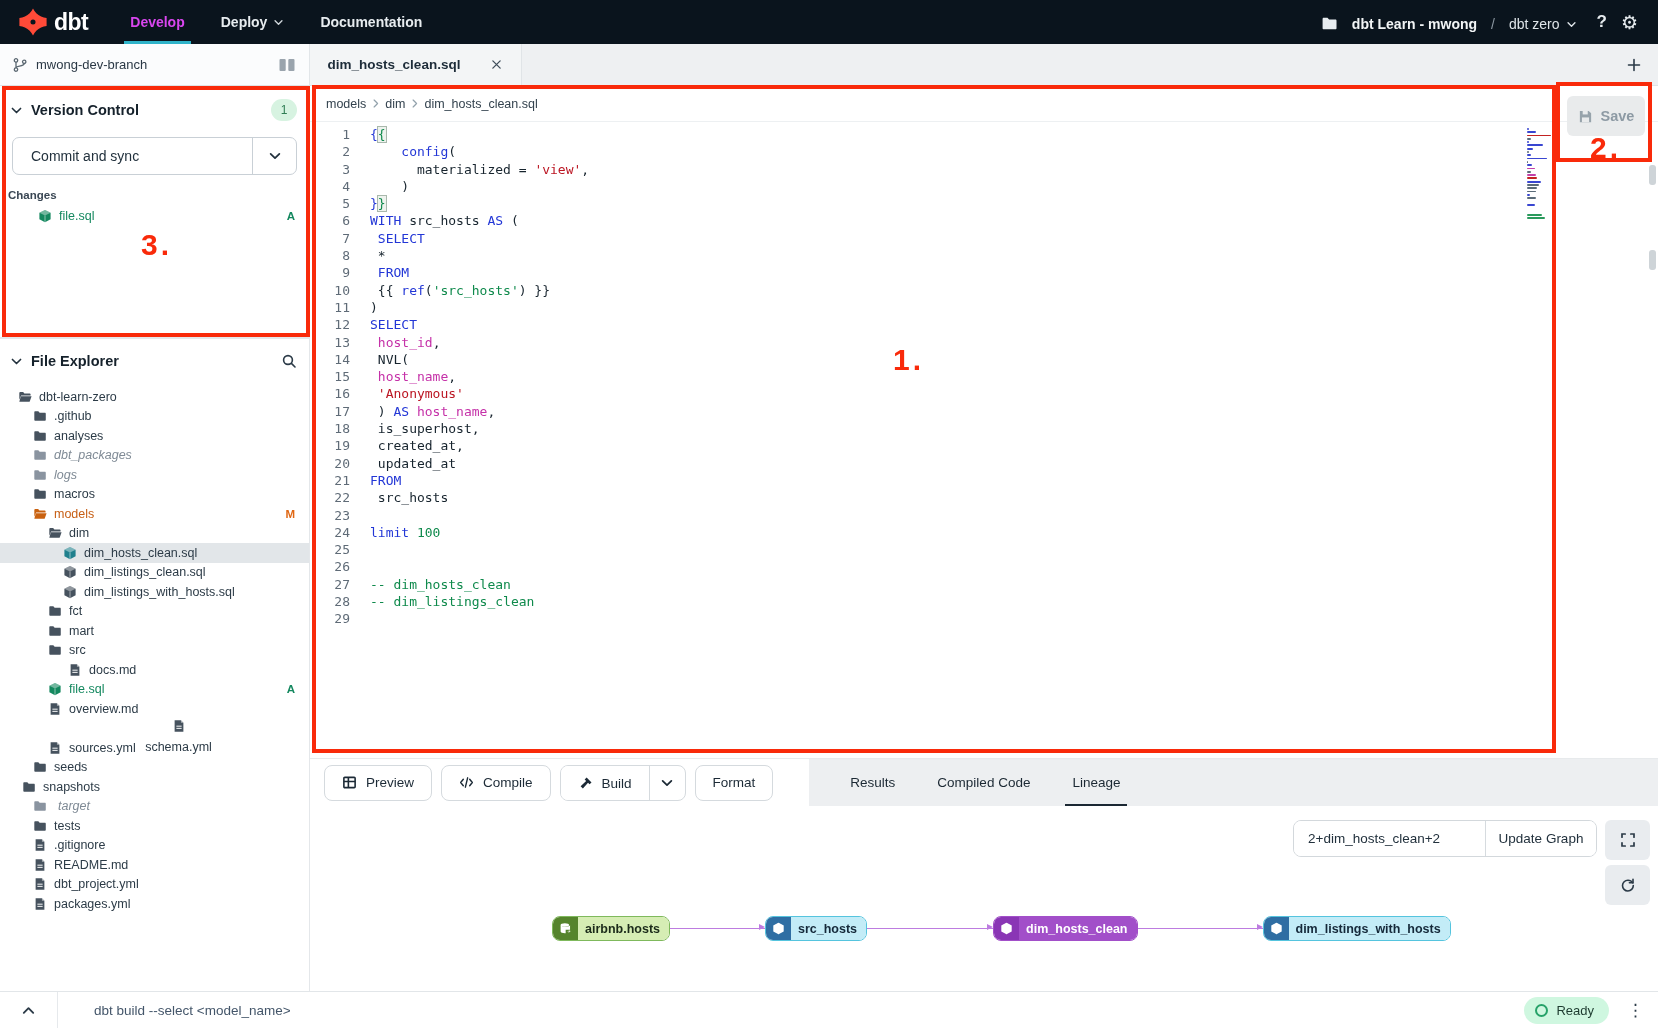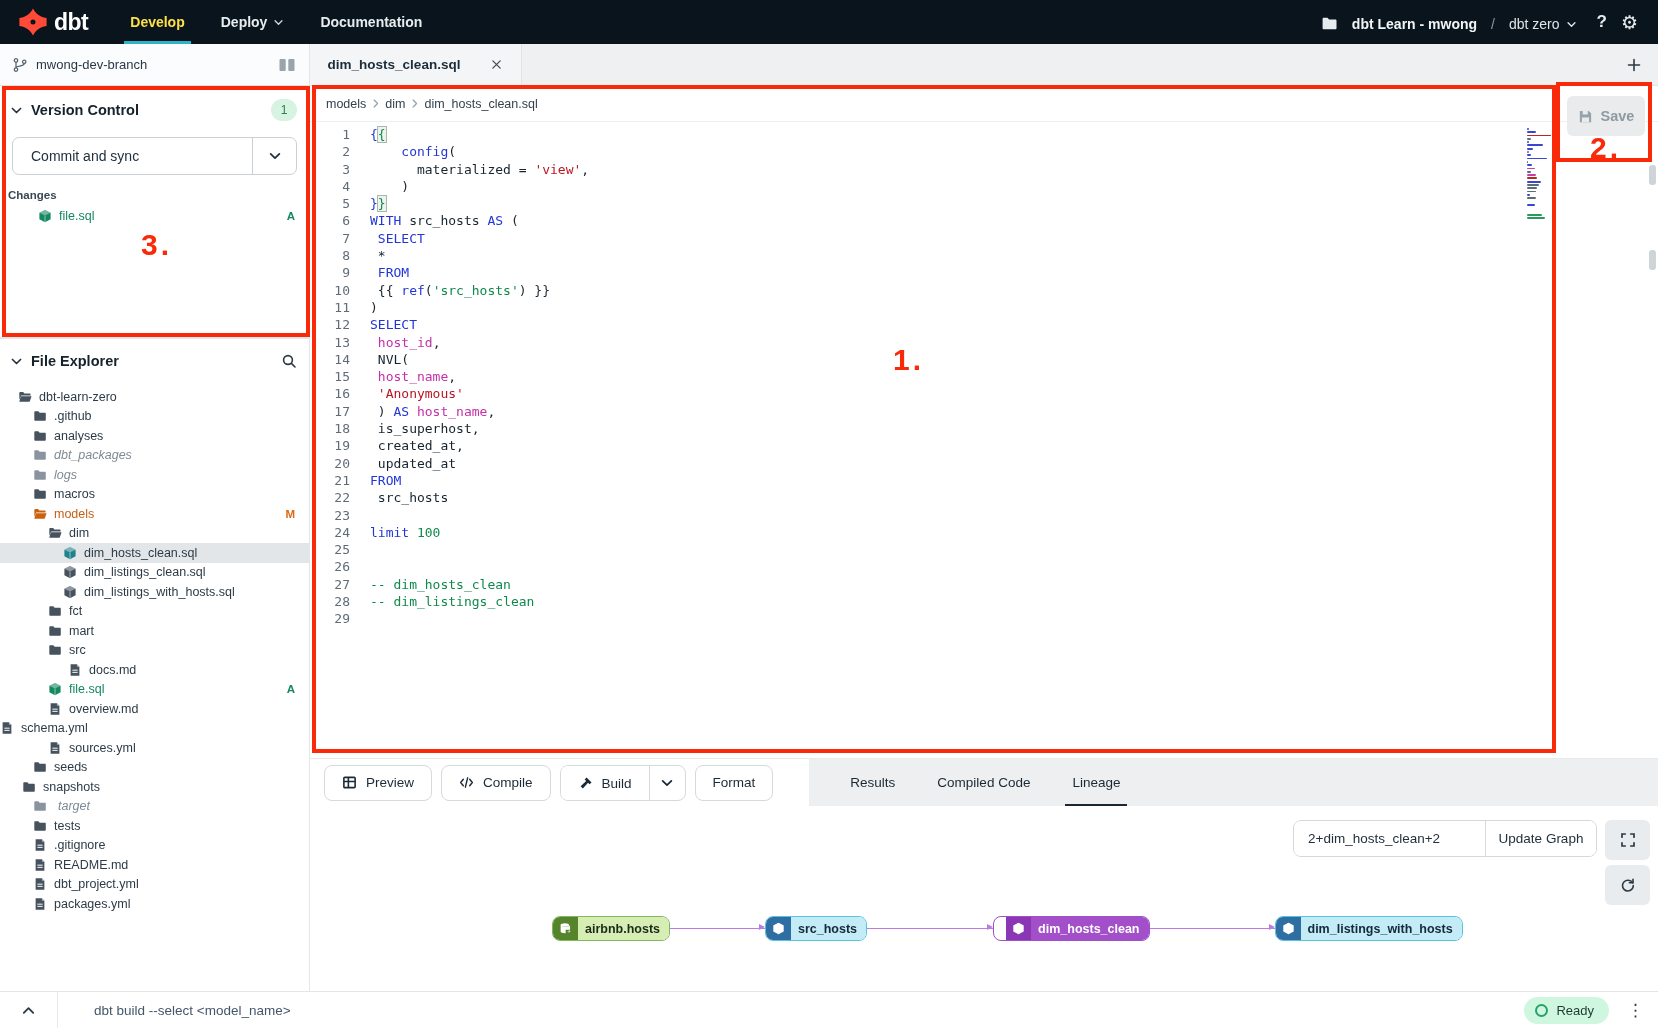--- a/index.html
+++ b/index.html
@@ -7,21 +7,21 @@
   body { font-family:"Liberation Sans", sans-serif; background:#fff; color:#22313d; }
   .app { position:relative; width:1658px; height:1028px; background:#fff; overflow:hidden; }
 
   
   .navbar { position:absolute; top:0; left:0; right:0; height:44px; background:#0a141d; display:flex; align-items:center; z-index:5; }
   .brand { display:flex; align-items:center; gap:6px; margin-left:18px; }
   .brand .logo { width:30px; height:30px; }
   .brand-text { color:#fff; font-size:23px; font-weight:bold; letter-spacing:-0.5px; }
   .nav-items { display:flex; align-items:center; gap:36px; margin-left:42px; height:100%; }
   .nav-item { position:relative; color:#e7ecef; font-size:14px; font-weight:bold; height:100%; display:flex; align-items:center; gap:6px; cursor:pointer; }
-  .nav-item.active { color:#fde047; }
+  .nav-item.active { color:#d946ef; }
   .nav-item.active::after { content:""; position:absolute; left:-6px; right:-6px; bottom:0; height:3px; background:#2fb3c9; }
   .nav-item .chev { width:11px; height:11px; color:#cfd6da; }
   .nav-right { margin-left:auto; display:flex; align-items:flex-end; gap:14px; margin-right:20px; color:#e7ecef; }
   .nav-right .proj { font-size:14px; font-weight:bold; color:#f2f5f6; }
   .nav-right .sep { color:#8b97a1; font-size:14px; }
   .nav-right .env { font-size:14px; color:#dfe5e9; display:flex; align-items:center; gap:6px; }
   .nav-right .qmark { font-size:17px; font-weight:bold; margin-left:6px; }
   .nav-right .gear { font-size:19px; line-height:1; }
   .icon-folder-white { width:17px; height:17px; color:#e7ecef; }
 
@@ -118,21 +118,21 @@
   .gbtn .gic { width:16px; height:16px; }
   .graph { position:absolute; left:242px; top:110px; display:flex; align-items:center; }
   .node { height:25px; display:flex; align-items:stretch; border-radius:8px; overflow:hidden; border:1.5px solid transparent; cursor:pointer; }
   .node .nicon { width:25px; display:flex; align-items:center; justify-content:center; }
   .node .nicon svg { width:13px; height:13px; }
   .node .nlabel { display:flex; align-items:center; padding:0 9px 0 7px; font-size:12.5px; font-weight:bold; }
   .node.green { border-color:#7fb95c; } .node.green .nicon { background:#55842c; color:#fff; }
   .node.green .nlabel { background:#d6edb4; color:#1c2b1a; }
   .node.cyan { border-color:#55c4de; } .node.cyan .nicon { background:#2f6ea3; color:#fff; }
   .node.cyan .nlabel { background:#c3ecf7; color:#15293a; }
-  .node.purple { border-color:#a24fc9;padding-left:12px; } .node.purple .nicon { background:#8a36b5; color:#fff; }
+  .node.purple { border-color:#a24fc9; } .node.purple .nicon { background:#8a36b5; color:#fff; }
   .node.purple .nlabel { background:#a24fc9; color:#fff; }
   .edge { height:0; border-top:1.6px solid #bd7ce0; position:relative; align-self:center; }
   .edge::after { content:""; position:absolute; right:0; top:-4.6px; width:0; height:0; border-left:6.5px solid #bd7ce0; border-top:3.8px solid transparent; border-bottom:3.8px solid transparent; }
 
   
   .statusbar { position:absolute; left:0; right:0; bottom:0; height:37px; background:#fff; border-top:1px solid #e2e6e9; display:flex; align-items:center; z-index:5; }
   .cmd-toggle { width:58px; height:100%; border-right:1px solid #e6e9ec; display:flex; align-items:center; justify-content:center; color:#2b3a47; cursor:pointer; }
   .cmd-toggle .chev { width:15px; height:15px; }
   .cmd-text { margin-left:36px; font-size:13.5px; color:#44566a; }
   .ready-pill { margin-left:auto; background:#cff7e0; border-radius:14px; height:27px; display:flex; align-items:center; gap:8px; padding:0 15px 0 11px; }
@@ -400,21 +400,21 @@
             <span class="tbadge b-green">A</span>
           </div>
           <div class="trow " style="padding-left: 48px;">
             <span class="ticon "><svg viewBox="0 0 16 16">
                 <path d="M3 1.5h7.2l2.8 2.8V14.5H3z" fill="currentColor"></path>
                 <path d="M10.2 1.5v2.8H13" fill="#fff" opacity=".55"></path>
                 <path d="M5 8.2h6M5 10.7h6" stroke="#fff" stroke-width="1.1"></path>
               </svg></span>
             <span class="tlabel">overview.md</span>
           </div>
-          <div class="trow " style="">
+          <div class="trow " style="padding-left: 48px; flex-direction: column;">
             <span class="ticon "><svg viewBox="0 0 16 16">
                 <path d="M3 1.5h7.2l2.8 2.8V14.5H3z" fill="currentColor"></path>
                 <path d="M10.2 1.5v2.8H13" fill="#fff" opacity=".55"></path>
                 <path d="M5 8.2h6M5 10.7h6" stroke="#fff" stroke-width="1.1"></path>
               </svg></span>
             <span class="tlabel">schema.yml</span>
           </div>
           <div class="trow " style="padding-left: 48px;">
             <span class="ticon "><svg viewBox="0 0 16 16">
                 <path d="M3 1.5h7.2l2.8 2.8V14.5H3z" fill="currentColor"></path>

